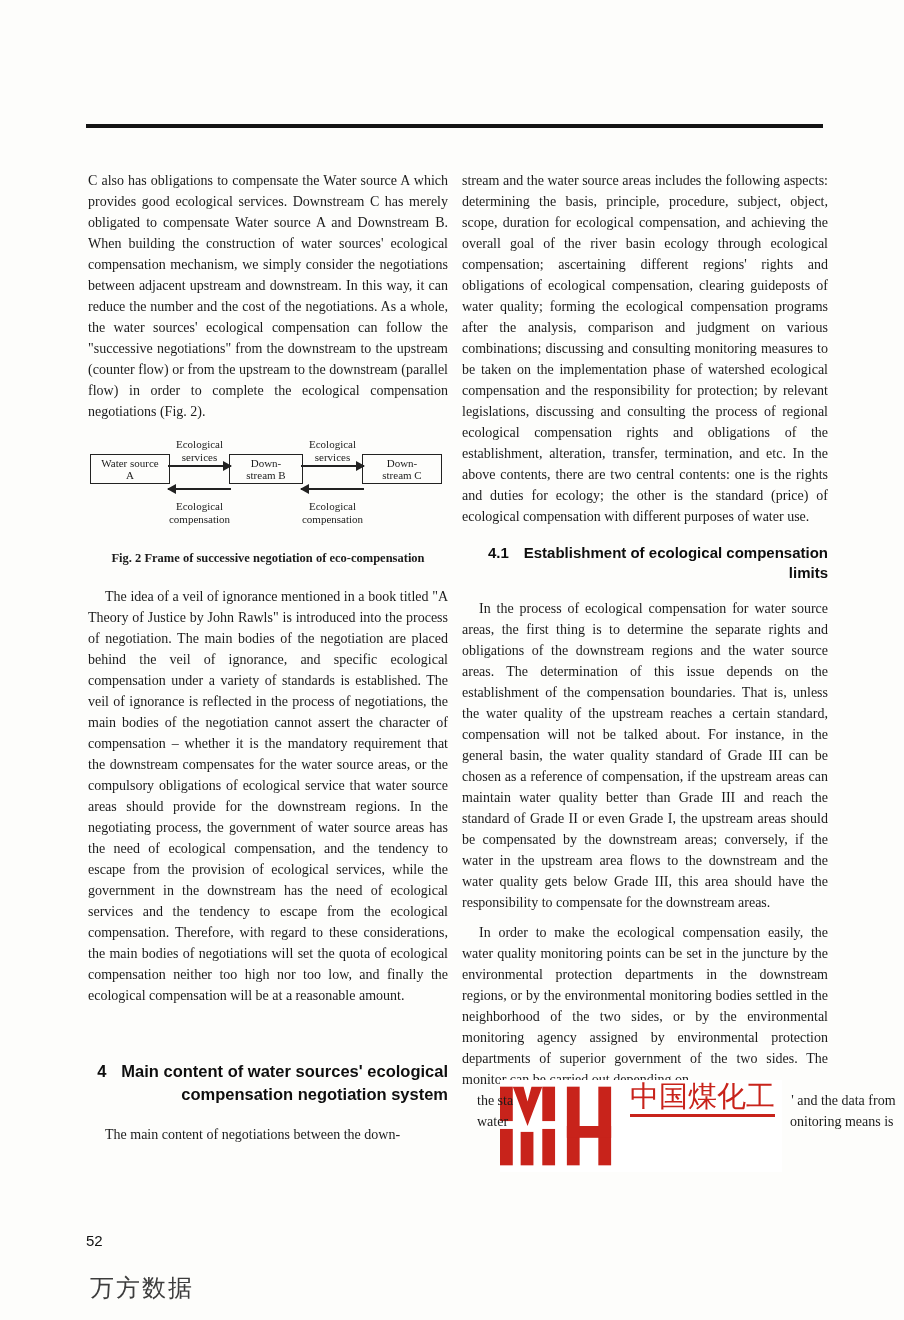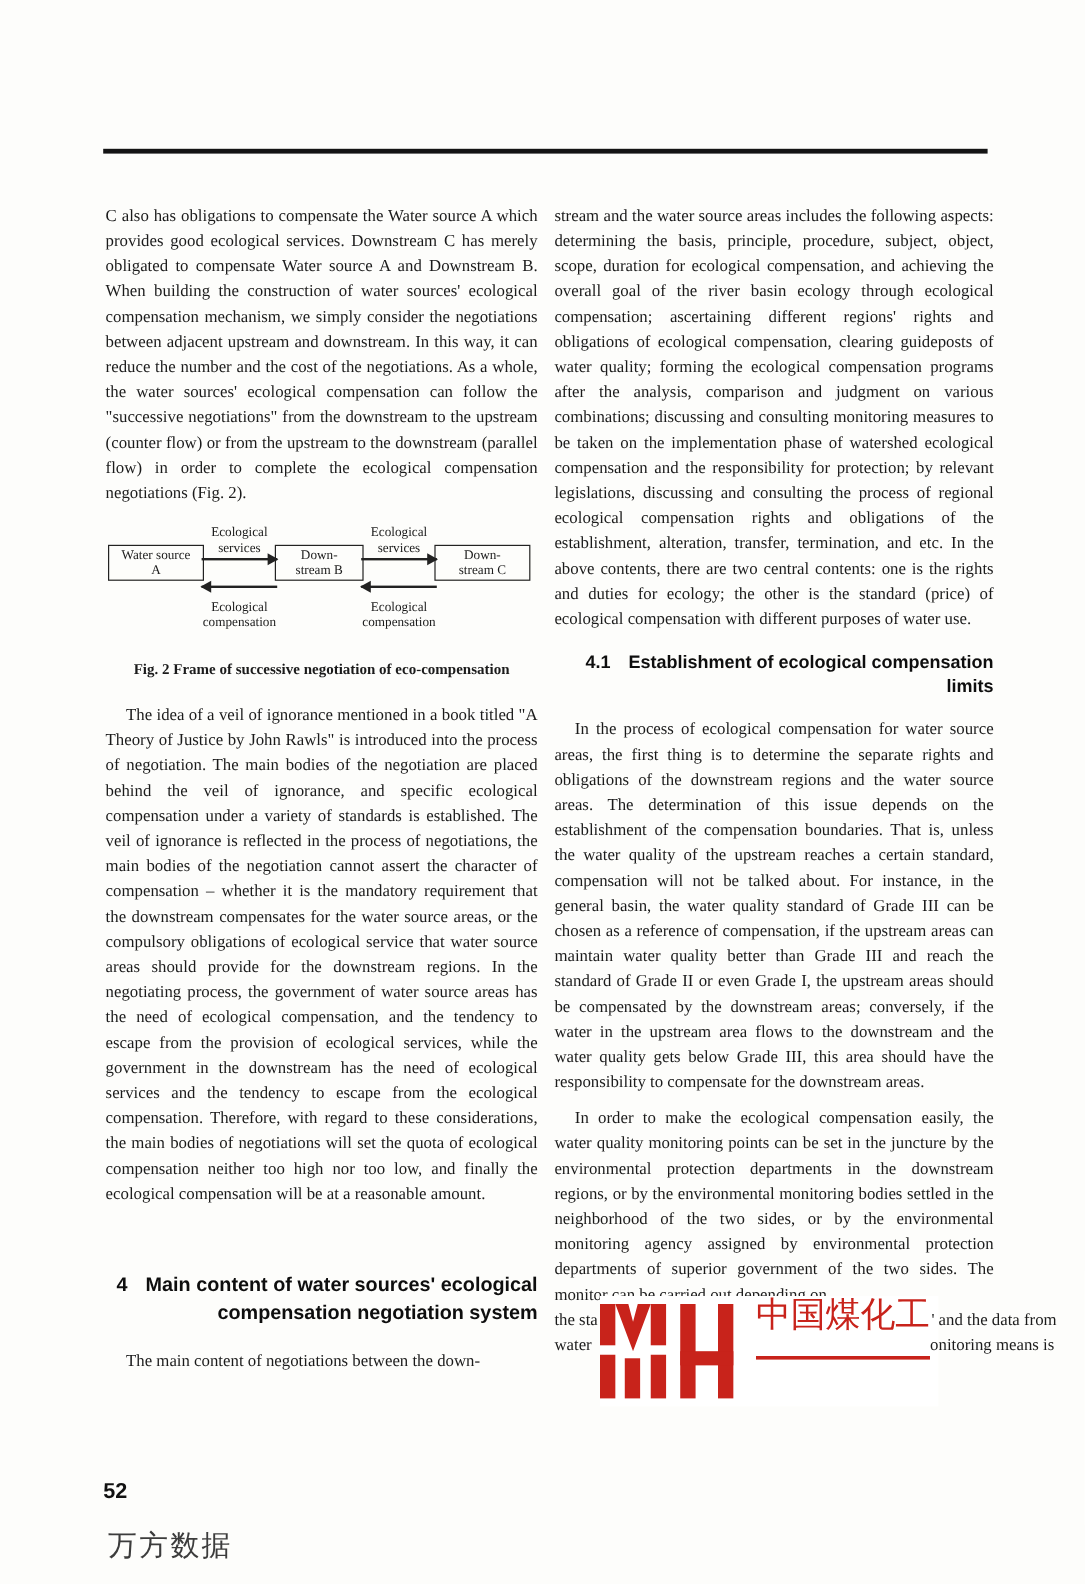--- a/index.html
+++ b/index.html
@@ -62,43 +62,43 @@
   .farrow-l::before{
     content:"";position:absolute;left:-1px;top:-4px;width:0;height:0;
     border-right:9px solid #222;border-top:5px solid transparent;border-bottom:5px solid transparent;
   }
   .fig-caption{
     text-align:center;font-weight:bold;font-size:12.5px;margin:13px 0 17px 0;
   }
 
   
   .fragwrap{position:relative;}
-  .fragline{white-space:nowrap;line-height:21px;position:relative;z-index:2;}
+  .fragline{white-space:nowrap;line-height:21px;position:relative;z-index:2;margin-left:15px;}
   .spacer-1{display:inline-block;width:278px;}
   .spacer-2{display:inline-block;width:282px;}
 
   
   .wm{
     position:absolute;left:38px;top:-10px;width:282px;height:92px;background:#fff;
     display:flex;align-items:flex-start;z-index:1;
   }
   .wm svg{width:118px;height:82px;margin-top:5px;flex:none;}
   .wm-right{margin-left:12px;}
   .wm-cn{
     font-size:29px;line-height:33px;color:#c8231b;white-space:nowrap;
-    border-bottom:3px solid #c8231b;padding-bottom:17px;
+    border-bottom:3px solid #c8231b;padding-bottom:1px;
   }
   .wm-latin{
     font-family:"Liberation Sans",sans-serif;font-size:23px;line-height:28px;
     color:#8d9298;letter-spacing:7px;white-space:nowrap;margin-top:2px;
   }
 
   .page-number{
     position:absolute;left:86px;top:1232px;font-family:"Liberation Sans",sans-serif;
-    font-weight:bold;font-size:18px;color:#111;
+    font-weight:normal;font-size:15px;color:#111;
   }
   .wanfang{
     position:absolute;left:90px;top:1272px;font-family:"Liberation Sans",sans-serif;
     font-size:24px;color:#3c3c3c;letter-spacing:2px;
   }
 </style>
 </head>
 <body>
 
 <div class="page">

